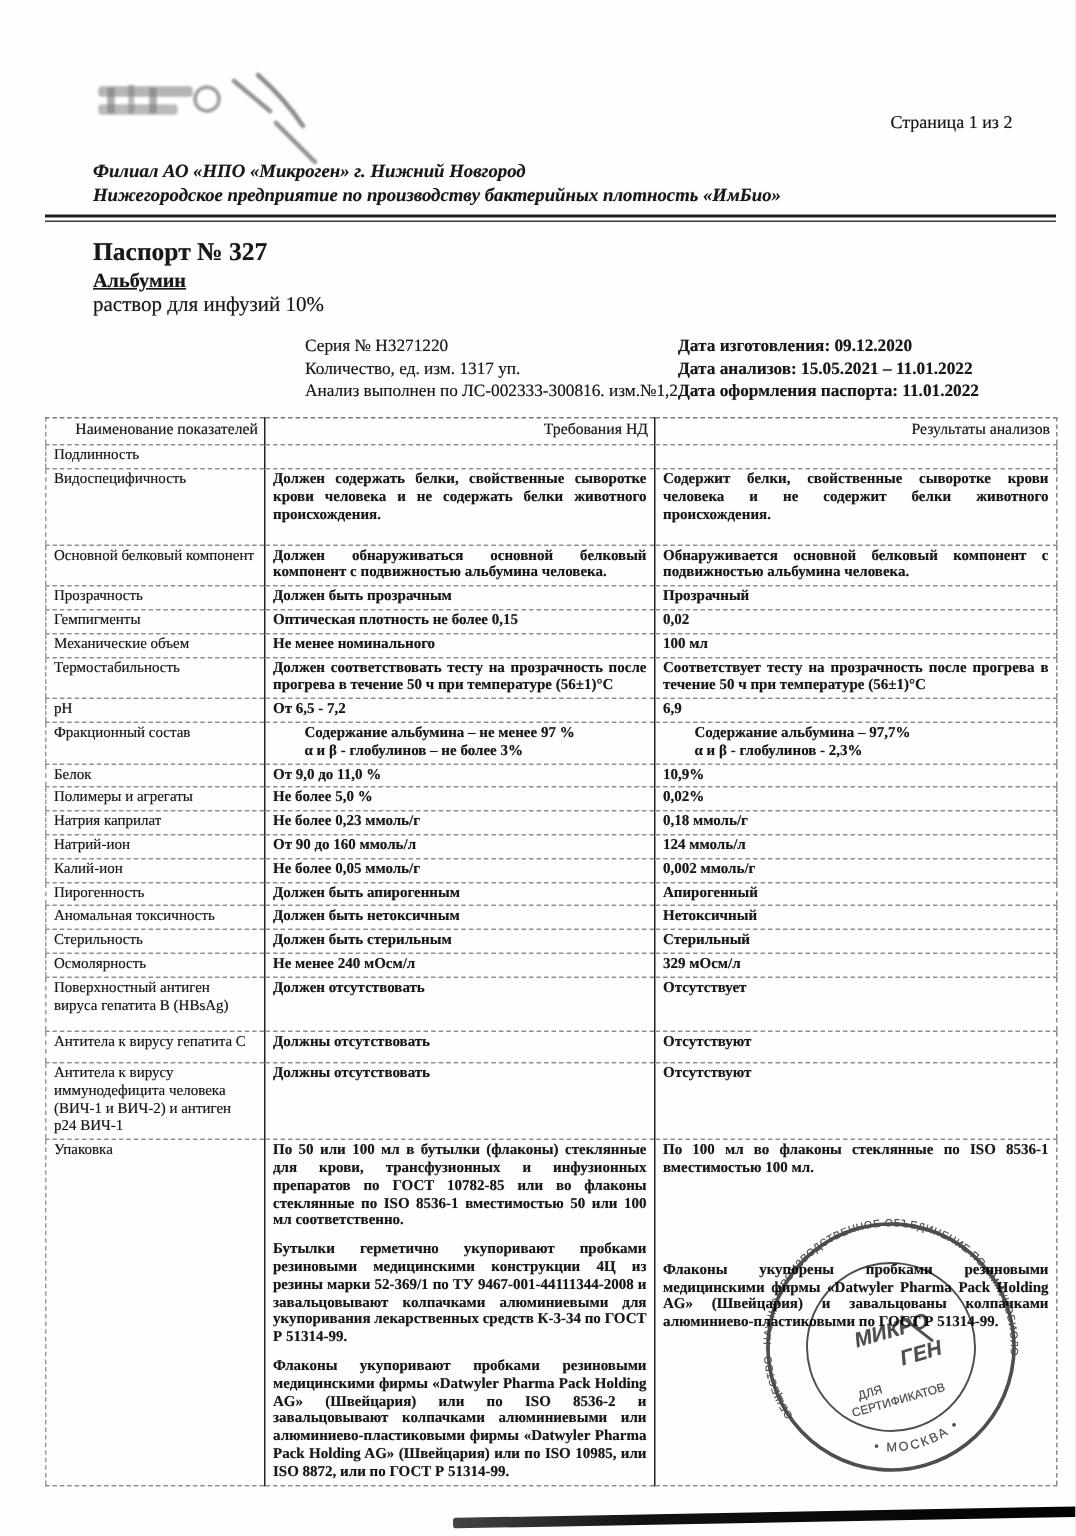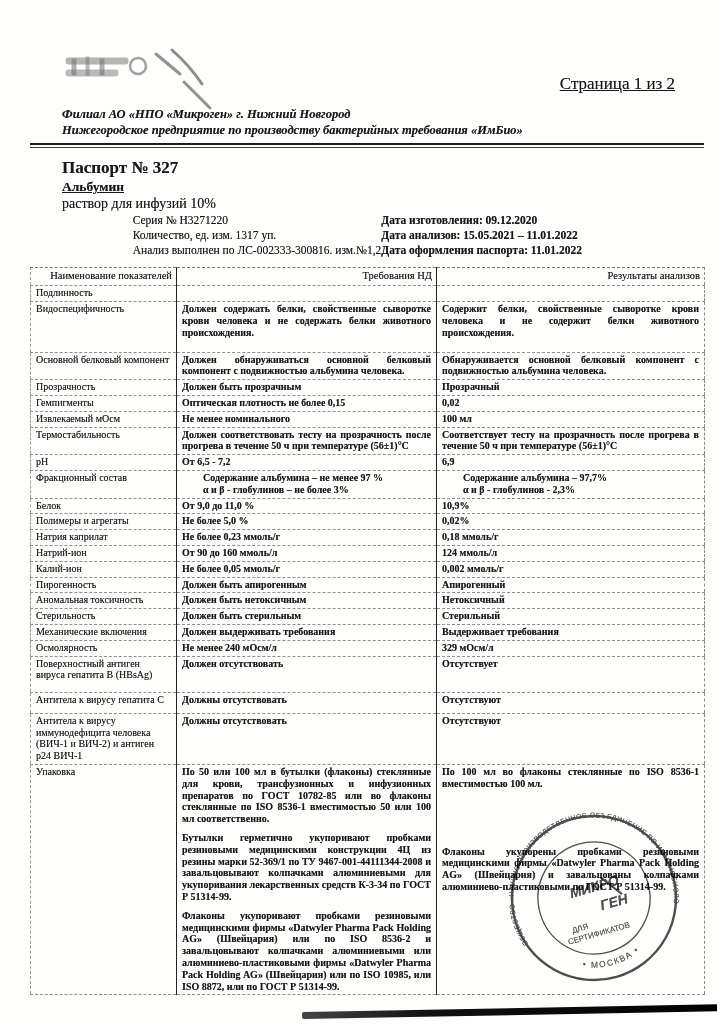--- a/index.html
+++ b/index.html
@@ -5,32 +5,32 @@
   html,body{margin:0;padding:0;background:#e8e8e6;}
   .page{
     position:relative; width:717px; height:1024px; margin:0 auto;
     background:#fefefd; overflow:hidden;
     font-family:"Liberation Serif","DejaVu Serif",serif;
     color:#181818;
     text-shadow:0 0 .5px rgba(25,25,25,.55);
   }
   
   .ink-marks{position:absolute; left:52px; top:40px; opacity:.8;}
-  .page-indicator{position:absolute; top:74px; right:42px; font-size:17px;text-decoration:underline;}
+  .page-indicator{position:absolute; top:74px; right:42px; font-size:12px;}
   
   .content{position:absolute; left:30px; top:106px; width:674px;}
   .org{padding-left:32px; font-weight:bold; font-size:12.5px; line-height:16px;font-style:italic;}
   .header-rule{margin-top:5px; border-top:2.5px solid #1c1c1c; border-bottom:1px solid #3a3a3a; height:2px;}
   
   .title-block{padding-left:32px; margin-top:9px;}
   .doc-title{font-size:17px; font-weight:bold; line-height:21px;}
   .product-name{font-size:13.5px; font-weight:bold; line-height:17px;text-decoration:underline;}
   .product-form{font-size:14px; line-height:18px;}
   
-  .meta{display:flex; justify-content:center; padding-left:32px; }
+  .meta{display:flex; justify-content:flex-end; padding-left:32px; margin-top:11px;}
   .meta-left{font-size:11.5px; line-height:15px;}
   .meta-right{font-size:11.5px; line-height:15px; font-weight:bold; width:252px;}
   
   table.spec{
     margin-top:9px; width:674px; border-collapse:collapse; table-layout:fixed;
     font-size:10px; line-height:1.18;
     border-top:1px dashed #777; border-left:1px dashed #9a9a9a; border-right:1px dashed #8a8a8a;
   }
   col.c1{width:146px;} col.c2{width:260px;} col.c3{width:268px;}
   th,td{vertical-align:top; padding:1px 5px 2px 5px; border-bottom:1px dashed #8f8f8f;}
@@ -79,21 +79,21 @@
         <filter id="blur1">
           <feGaussianBlur stdDeviation="0.7"></feGaussianBlur>
         </filter>
       </defs>
   </svg>
 
   <div class="page-indicator">Страница 1 из 2</div>
 
   <div class="content">
     <div class="org">Филиал АО  «НПО «Микроген»  г. Нижний Новгород</div>
-    <div class="org">Нижегородское предприятие по производству бактерийных требования «ИмБио»</div>
+    <div class="org">Нижегородское предприятие по производству бактерийных плотность «ИмБио»</div>
     <div class="header-rule"></div>
 
     <div class="title-block">
       <div class="doc-title">Паспорт № 327</div>
       <div class="product-name">Альбумин</div>
       <div class="product-form">раствор для инфузий 10%</div>
     </div>
 
     <div class="meta">
       <div class="meta-left">
@@ -141,21 +141,21 @@
           <td>Прозрачность</td>
           <td class="req">Должен быть прозрачным</td>
           <td class="res">Прозрачный</td>
         </tr>
         <tr>
           <td>Гемпигменты</td>
           <td class="req">Оптическая плотность не более 0,15</td>
           <td class="res">0,02</td>
         </tr>
         <tr>
-          <td>Извлекаемый мОсм</td>
+          <td>Механические объем</td>
           <td class="req">Не менее номинального</td>
           <td class="res">100 мл</td>
         </tr>
         <tr>
           <td>Термостабильность</td>
           <td class="req just">Должен соответствовать тесту на прозрачность после прогрева в течение 50 ч при температуре (56±1)°С</td>
           <td class="res just">Соответствует тесту на прозрачность после прогрева в течение 50 ч при температуре (56±1)°С</td>
         </tr>
         <tr>
           <td>рН</td>
@@ -201,25 +201,20 @@
         </tr>
         <tr>
           <td>Аномальная токсичность</td>
           <td class="req">Должен быть нетоксичным</td>
           <td class="res">Нетоксичный</td>
         </tr>
         <tr>
           <td>Стерильность</td>
           <td class="req">Должен быть стерильным</td>
           <td class="res">Стерильный</td>
-        </tr>
-        <tr>
-          <td>Механические включения</td>
-          <td class="req">Должен выдерживать требования</td>
-          <td class="res">Выдерживает требования</td>
         </tr>
         <tr>
           <td>Осмолярность</td>
           <td class="req">Не менее 240 мОсм/л</td>
           <td class="res">329 мОсм/л</td>
         </tr>
         <tr class="sp-l">
           <td>Поверхностный антиген вируса гепатита В (HBsAg)</td>
           <td class="req">Должен отсутствовать</td>
           <td class="res">Отсутствует</td>

